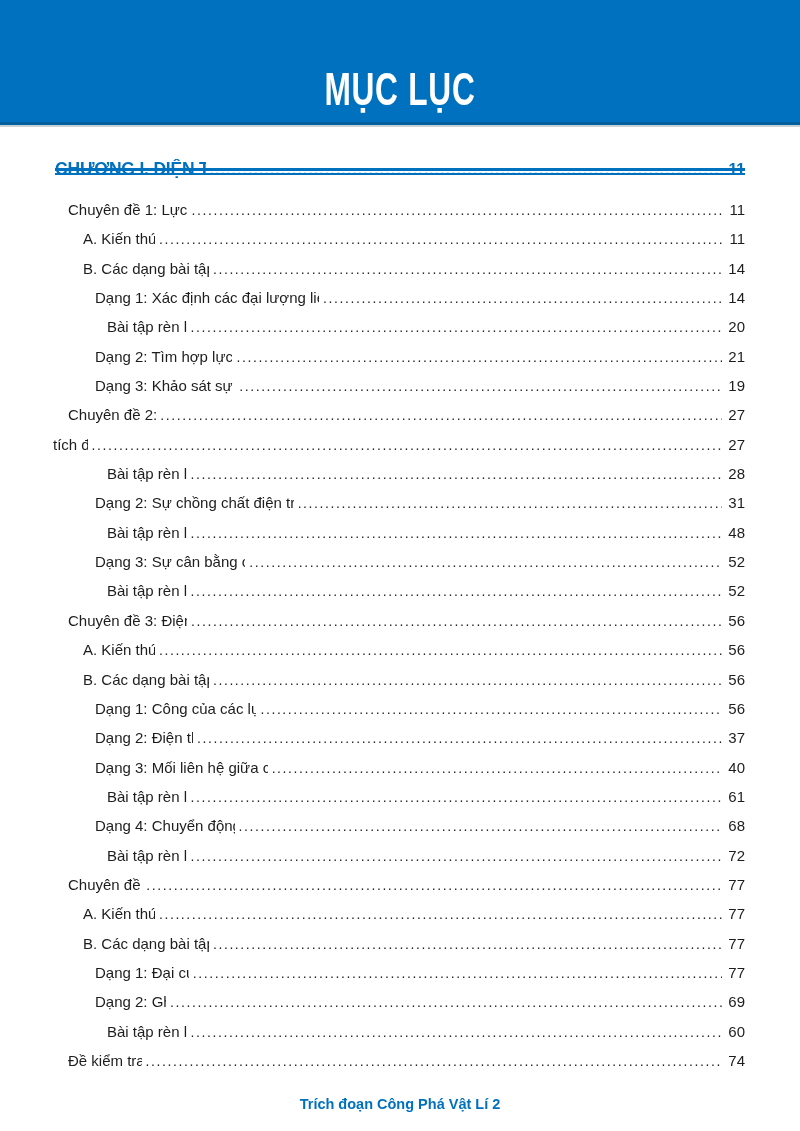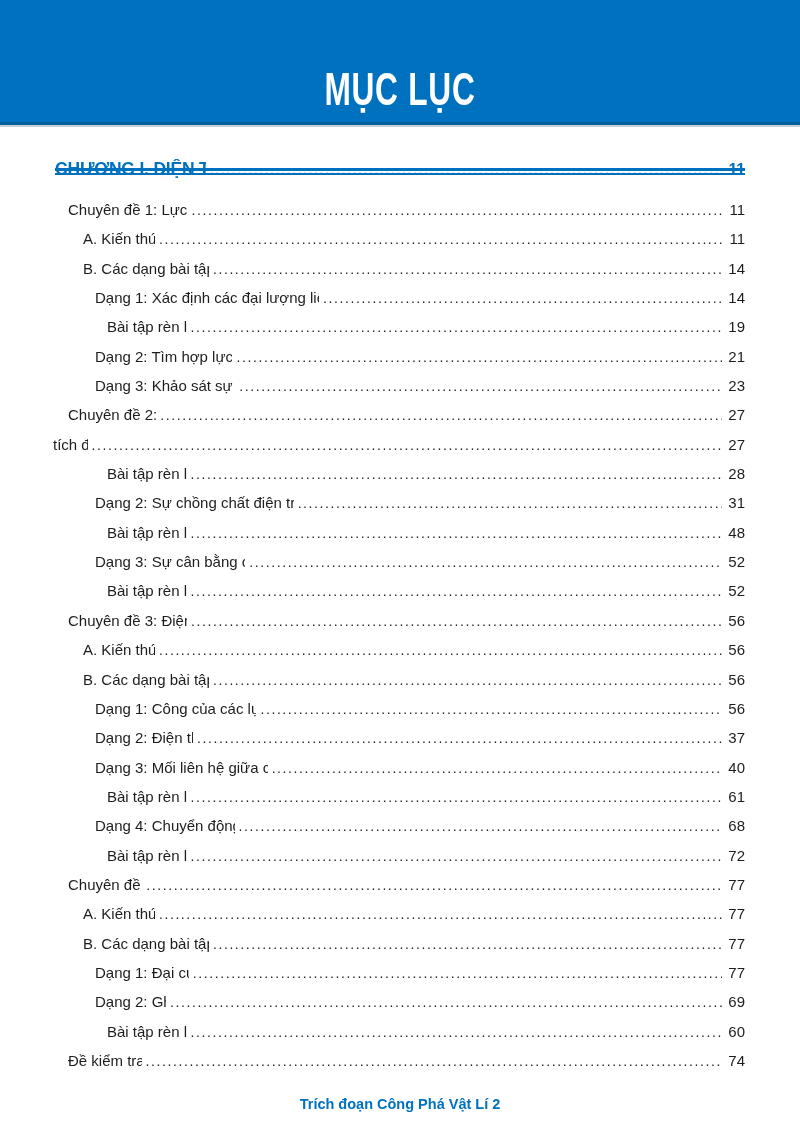--- a/index.html
+++ b/index.html
@@ -101,31 +101,31 @@
         <span class="pagenum">14</span>
       </div>
       <div class="toc-row lvl-dang">
         <span class="label">Dạng 1: Xác định các đại lượng liên quan đến lực tương tác giữa hai điện tích điểm đứng yên</span>
         <span class="dots"></span>
         <span class="pagenum">14</span>
       </div>
       <div class="toc-row lvl-baitap">
         <span class="label">Bài tập rèn luyện kĩ năng</span>
         <span class="dots"></span>
+        <span class="pagenum">20</span>
+      </div>
+      <div class="toc-row lvl-dang">
+        <span class="label">Dạng 2: Tìm hợp lực tác dụng lên một điện tích</span>
+        <span class="dots"></span>
+        <span class="pagenum">21</span>
+      </div>
+      <div class="toc-row lvl-dang">
+        <span class="label">Dạng 3: Khảo sát sự cân bằng của một điện tích</span>
+        <span class="dots"></span>
         <span class="pagenum">19</span>
-      </div>
-      <div class="toc-row lvl-dang">
-        <span class="label">Dạng 2: Tìm hợp lực tác dụng lên một điện tích</span>
-        <span class="dots"></span>
-        <span class="pagenum">21</span>
-      </div>
-      <div class="toc-row lvl-dang">
-        <span class="label">Dạng 3: Khảo sát sự cân bằng của một điện tích</span>
-        <span class="dots"></span>
-        <span class="pagenum">23</span>
       </div>
       <div class="toc-row lvl-chuyen-de">
         <span class="label">Chuyên đề 2: Điện trường</span>
         <span class="dots"></span>
         <span class="pagenum">27</span>
       </div>
       <div class="toc-row lvl-wrap">
         <span class="label">tích điểm</span>
         <span class="dots"></span>
         <span class="pagenum">27</span>

